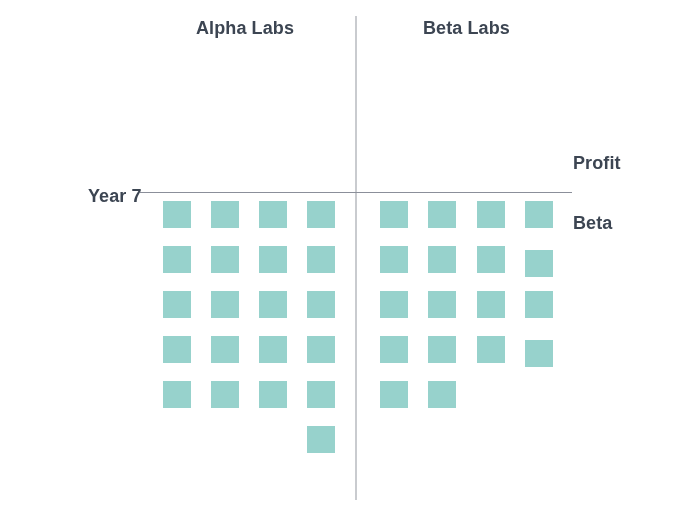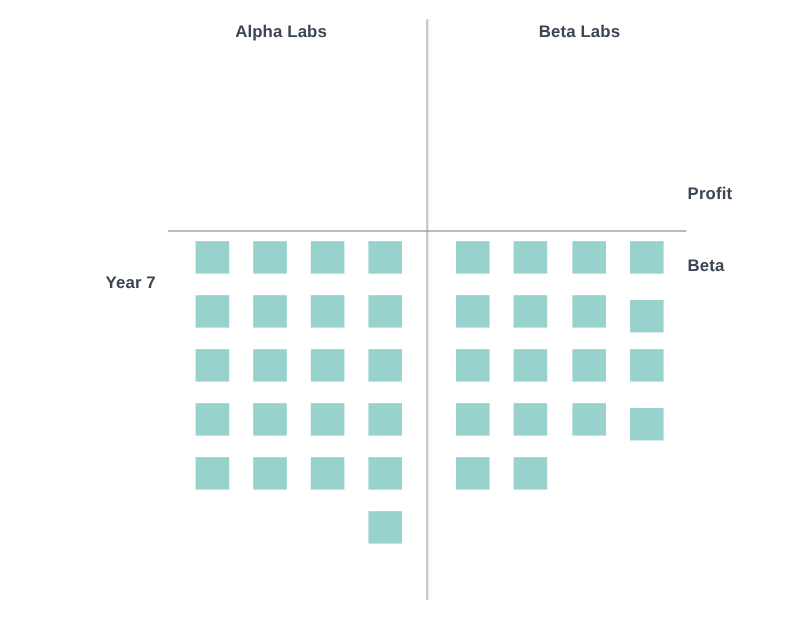--- a/index.html
+++ b/index.html
@@ -32,27 +32,27 @@
     left: 140px;
     top: 192px;
     width: 432px;
     height: 1px;
     background: #8b8f9a;
   }
   .lbl {
     position: absolute;
     color: #3c4552;
     font-weight: bold;
-    font-size: 14px;
+    font-size: 18px;
     white-space: nowrap;
     letter-spacing: 0.1px;
   }
   .lbl-alpha { left: 196px; top: 18px; }
-  .lbl-beta  { left: 449px; top: 18px; }
-  .lbl-year  { left: 88px;  top: 186px; margin-top: 41px; }
+  .lbl-beta  { left: 423px; top: 18px; }
+  .lbl-year  { left: 88px;  top: 186px; }
   .lbl-profit{ left: 573px; top: 153px; }
   .lbl-debt  { left: 573px; top: 213px; }
   .cell {
     position: absolute;
     width: 28px;
     height: 27px;
     background: #97d2cc;
   }
 </style>
 </head>

